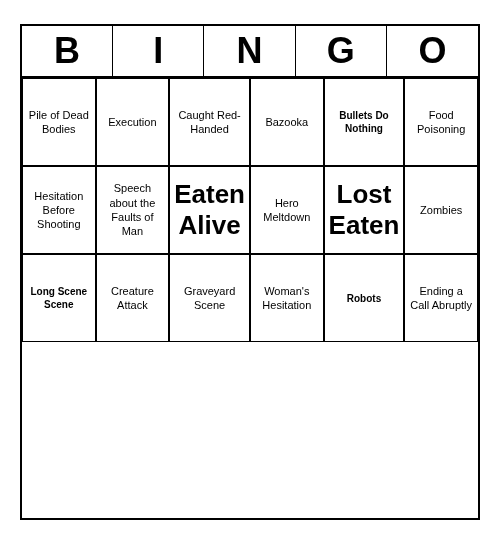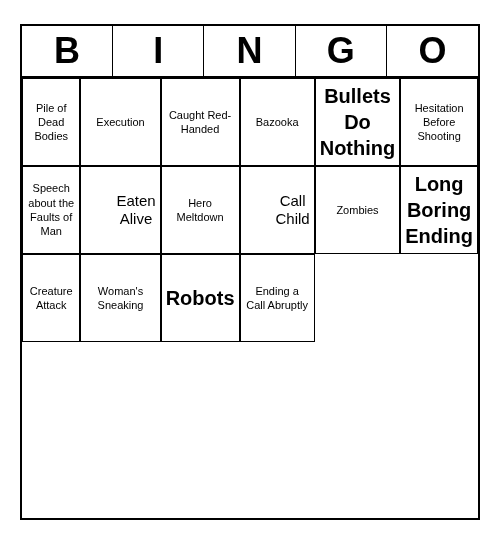--- a/index.html
+++ b/index.html
@@ -41,27 +41,26 @@
       text-align: center;
       display: flex;
       align-items: center;
       justify-content: center;
       padding: 4px;
       min-height: 88px;
       font-size: 11px;
       line-height: 1.3;
     }
     .bingo-cell.large-text {
-      font-size: 15px;
-      font-weight: normal;
+      font-size: 26px;
+      font-weight: bold;
       line-height: 1.2;
-      padding-left: 35px;
     }
     .bingo-cell.medium-text {
-      font-size: 20px;
+      font-size: 10px;
       font-weight: bold;
     }
   </style>
 </head>
 <body>
 
 <div class="bingo-card">
   <div class="bingo-header">
   <div class="bingo-header-cell">B</div>
       <div class="bingo-header-cell">I</div>
@@ -79,45 +78,51 @@
       <div class="bingo-cell">
         <span>Caught Red-Handed</span>
       </div>
       <div class="bingo-cell">
         <span>Bazooka</span>
       </div>
       <div class="bingo-cell medium-text">
         <span>Bullets Do Nothing</span>
       </div>
       <div class="bingo-cell">
+        <span>Food Poisoning</span>
+      </div>
+      <div class="bingo-cell">
         <span>Hesitation Before Shooting</span>
       </div>
       <div class="bingo-cell">
         <span>Speech about the Faults of Man</span>
       </div>
       <div class="bingo-cell large-text">
         <span>Eaten Alive</span>
       </div>
       <div class="bingo-cell">
         <span>Hero Meltdown</span>
       </div>
       <div class="bingo-cell large-text">
-        <span>Call Child</span>
+        <span>Lost Eaten</span>
       </div>
       <div class="bingo-cell">
         <span>Zombies</span>
       </div>
       <div class="bingo-cell medium-text">
-        <span>Long Boring Ending</span>
+        <span>Long Scene Scene</span>
       </div>
       <div class="bingo-cell">
         <span>Creature Attack</span>
       </div>
       <div class="bingo-cell">
-        <span>Woman's Sneaking</span>
+        <span>Graveyard Scene</span>
+      </div>
+      <div class="bingo-cell">
+        <span>Woman's Hesitation</span>
       </div>
       <div class="bingo-cell medium-text">
         <span>Robots</span>
       </div>
       <div class="bingo-cell">
         <span>Ending a Call Abruptly</span>
       </div>
     </div>
 </div>
 

